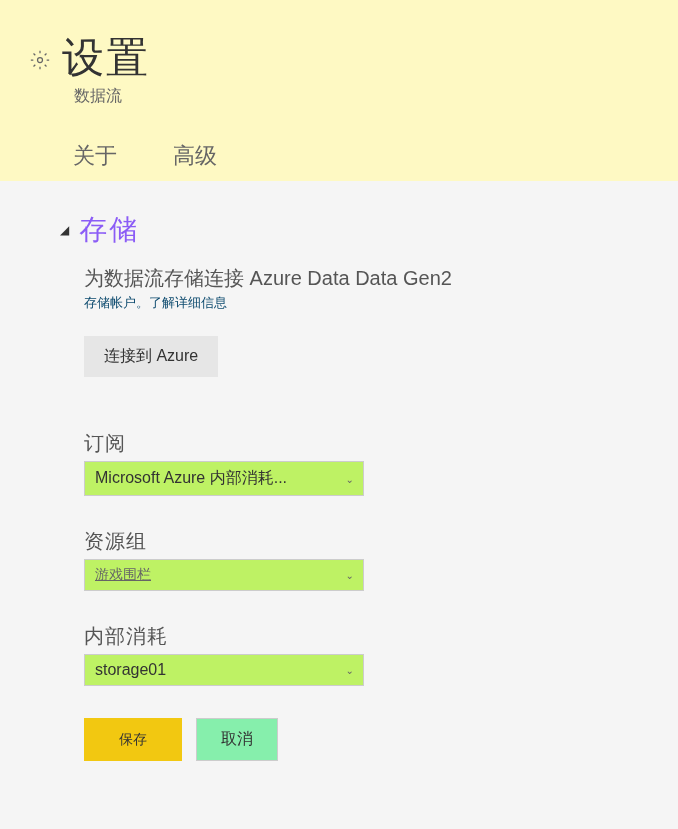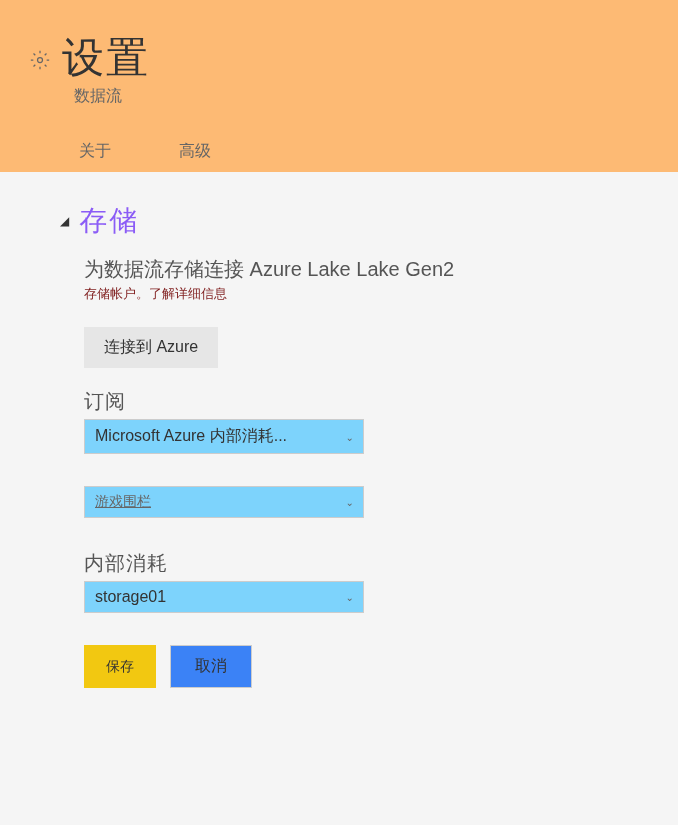--- a/index.html
+++ b/index.html
@@ -9,21 +9,21 @@
     }
     body {
       font-family: "Segoe UI", "Microsoft YaHei", sans-serif;
       background: #fff;
       width: 678px;
       height: 829px;
       overflow: hidden;
     }
     .header {
       padding: 30px 44px 0 30px;
-      background: #fdba74;
+      background: #fef9c3;
     }
     .title-row {
       display: flex;
       align-items: center;
       gap: 12px;
     }
     .gear-icon {
       color: #666;
       margin-top: 8px;
     }
@@ -39,21 +39,21 @@
       margin-left: 44px;
       font-weight: 300;
     }
     .tabs {
       display: flex;
       margin-top: 24px;
       gap: 0;
     }
     .tab {
       padding: 10px 0;
-      font-size: 16px;
+      font-size: 22px;
       color: #666;
       cursor: pointer;
       font-weight: 300;
       text-align: center;
     }
     .tab-about { width: 100px; padding-left: 30px; }
     .tab-advanced { width: 130px; }
     .tab-azure { width: 200px; }
     .tab.active {
       color: #333;
@@ -86,51 +86,51 @@
       margin-left: 24px;
     }
     .section-desc {
       font-size: 20px;
       font-weight: 300;
       color: #555;
       margin-bottom: 2px;
     }
     .section-subdesc {
       font-size: 13px;
-      color: #7f1d1d;
+      color: #0c4a6e;
       margin-bottom: 24px;
     }
     .connect-button {
       display: inline-block;
       background: #e6e6e6;
       border: none;
       padding: 10px 20px;
       font-size: 16px;
       color: #333;
       cursor: pointer;
-      margin-bottom: 20px;
+      margin-bottom: 53px;
       font-family: inherit;
     }
     .field-group {
       margin-bottom: 32px;
     }
     .field-label {
       font-size: 20px;
       font-weight: 300;
       color: #555;
       margin-bottom: 4px;
       letter-spacing: 1px;
     }
     .select-wrapper {
       position: relative;
       width: 280px;
     }
     .select-input {
       width: 100%;
-      background: #7dd3fc;
+      background: #bef264;
       border: 1px solid #ccc;
       padding: 6px 30px 6px 10px;
       font-size: 16px;
       color: #333;
       font-family: inherit;
       cursor: pointer;
       text-align: left;
     }
     .select-small {
       font-size: 14px;
@@ -147,28 +147,28 @@
       font-size: 10px;
     }
     .button-row {
       display: flex;
       gap: 14px;
       margin-top: 4px;
     }
     .save-button {
       background: #f2c811;
       border: none;
-      padding: 10px 22px;
+      padding: 10px 35px;
       font-size: 14px;
       color: #333;
       cursor: pointer;
       font-family: inherit;
     }
     .cancel-button {
-      background: #3b82f6;
+      background: #86efac;
       border: 1px solid #ccc;
       padding: 10px 24px;
       font-size: 16px;
       color: #333;
       cursor: pointer;
       font-family: inherit;
     }
     .checkbox-row {
       display: flex;
       align-items: center;
@@ -209,34 +209,35 @@
   </div>
 </div>
 
 <div class="content">
   <div class="section-header">
     <span class="collapse-icon">◢</span>
     <span class="section-title">存储</span>
   </div>
 
   <div class="section-body">
-    <div class="section-desc">为数据流存储连接 Azure Lake Lake Gen2</div>
+    <div class="section-desc">为数据流存储连接 Azure Data Data Gen2</div>
     <div class="section-subdesc">存储帐户。了解详细信息</div>
 
     <button class="connect-button">连接到 Azure</button>
 
     <div class="field-group">
       <div class="field-label">订阅</div>
       <div class="select-wrapper">
         <button class="select-input">Microsoft Azure 内部消耗...</button>
         <span class="select-arrow">⌄</span>
       </div>
     </div>
 
     <div class="field-group">
+      <div class="field-label">资源组</div>
       <div class="select-wrapper">
         <button class="select-input select-small">游戏围栏</button>
         <span class="select-arrow">⌄</span>
       </div>
     </div>
 
     <div class="field-group">
       <div class="field-label">内部消耗</div>
       <div class="select-wrapper">
         <button class="select-input">storage01</button>

